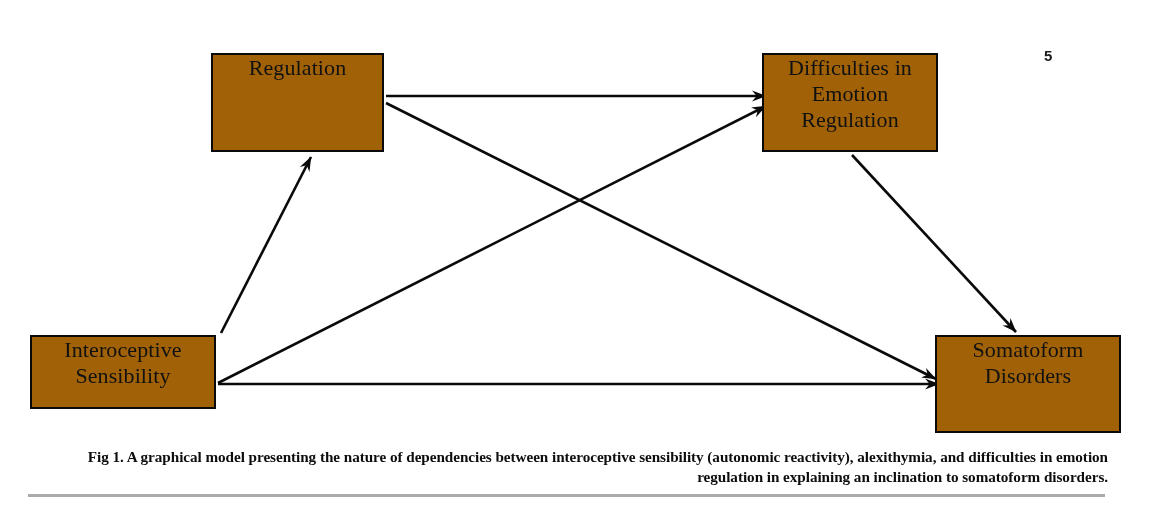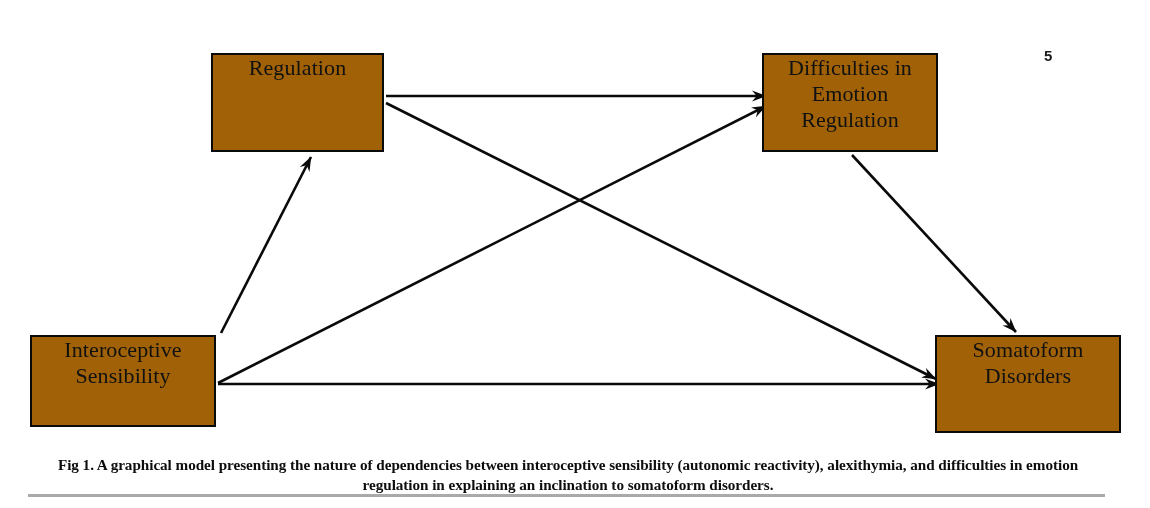--- a/index.html
+++ b/index.html
@@ -54,21 +54,21 @@
     line-height: 1.18;
     text-align: center;
     color: #111111;
     letter-spacing: 0.1px;
     white-space: pre-line;
     padding: 0 6px;
   }
 
   #node-alexithymia   { left: 211px; top: 53px;  width: 173px; height: 99px; }
   #node-difficulties  { left: 762px; top: 53px;  width: 176px; height: 99px; }
-  #node-interoceptive { left: 30px;  top: 335px; width: 186px; height: 92px; }
+  #node-interoceptive { left: 30px;  top: 335px; width: 186px; height: 74px; }
   #node-somatoform    { left: 935px; top: 335px; width: 186px; height: 98px; }
 
   
   #page-number {
     position: absolute;
     left: 1044px;
     top: 47px;
     font-family: "Liberation Sans", "DejaVu Sans", sans-serif;
     font-size: 15px;
     font-weight: bold;
@@ -82,22 +82,22 @@
     left: 28px;
     top: 447px;
     width: 1080px;
   }
   #caption-text {
     font-family: "Liberation Serif", "DejaVu Serif", serif;
     font-size: 15.2px;
     font-weight: bold;
     line-height: 1.32;
     color: #0d0d0d;
-    text-align: center;
-    margin: 8px;
+    text-align: right;
+    margin: 0;
     letter-spacing: -0.05px;
   }
   #caption-rule {
     position: absolute;
     left: 28px;
     top: 494px;
     width: 1077px;
     height: 3px;
     background: #a8aaac;
   }

